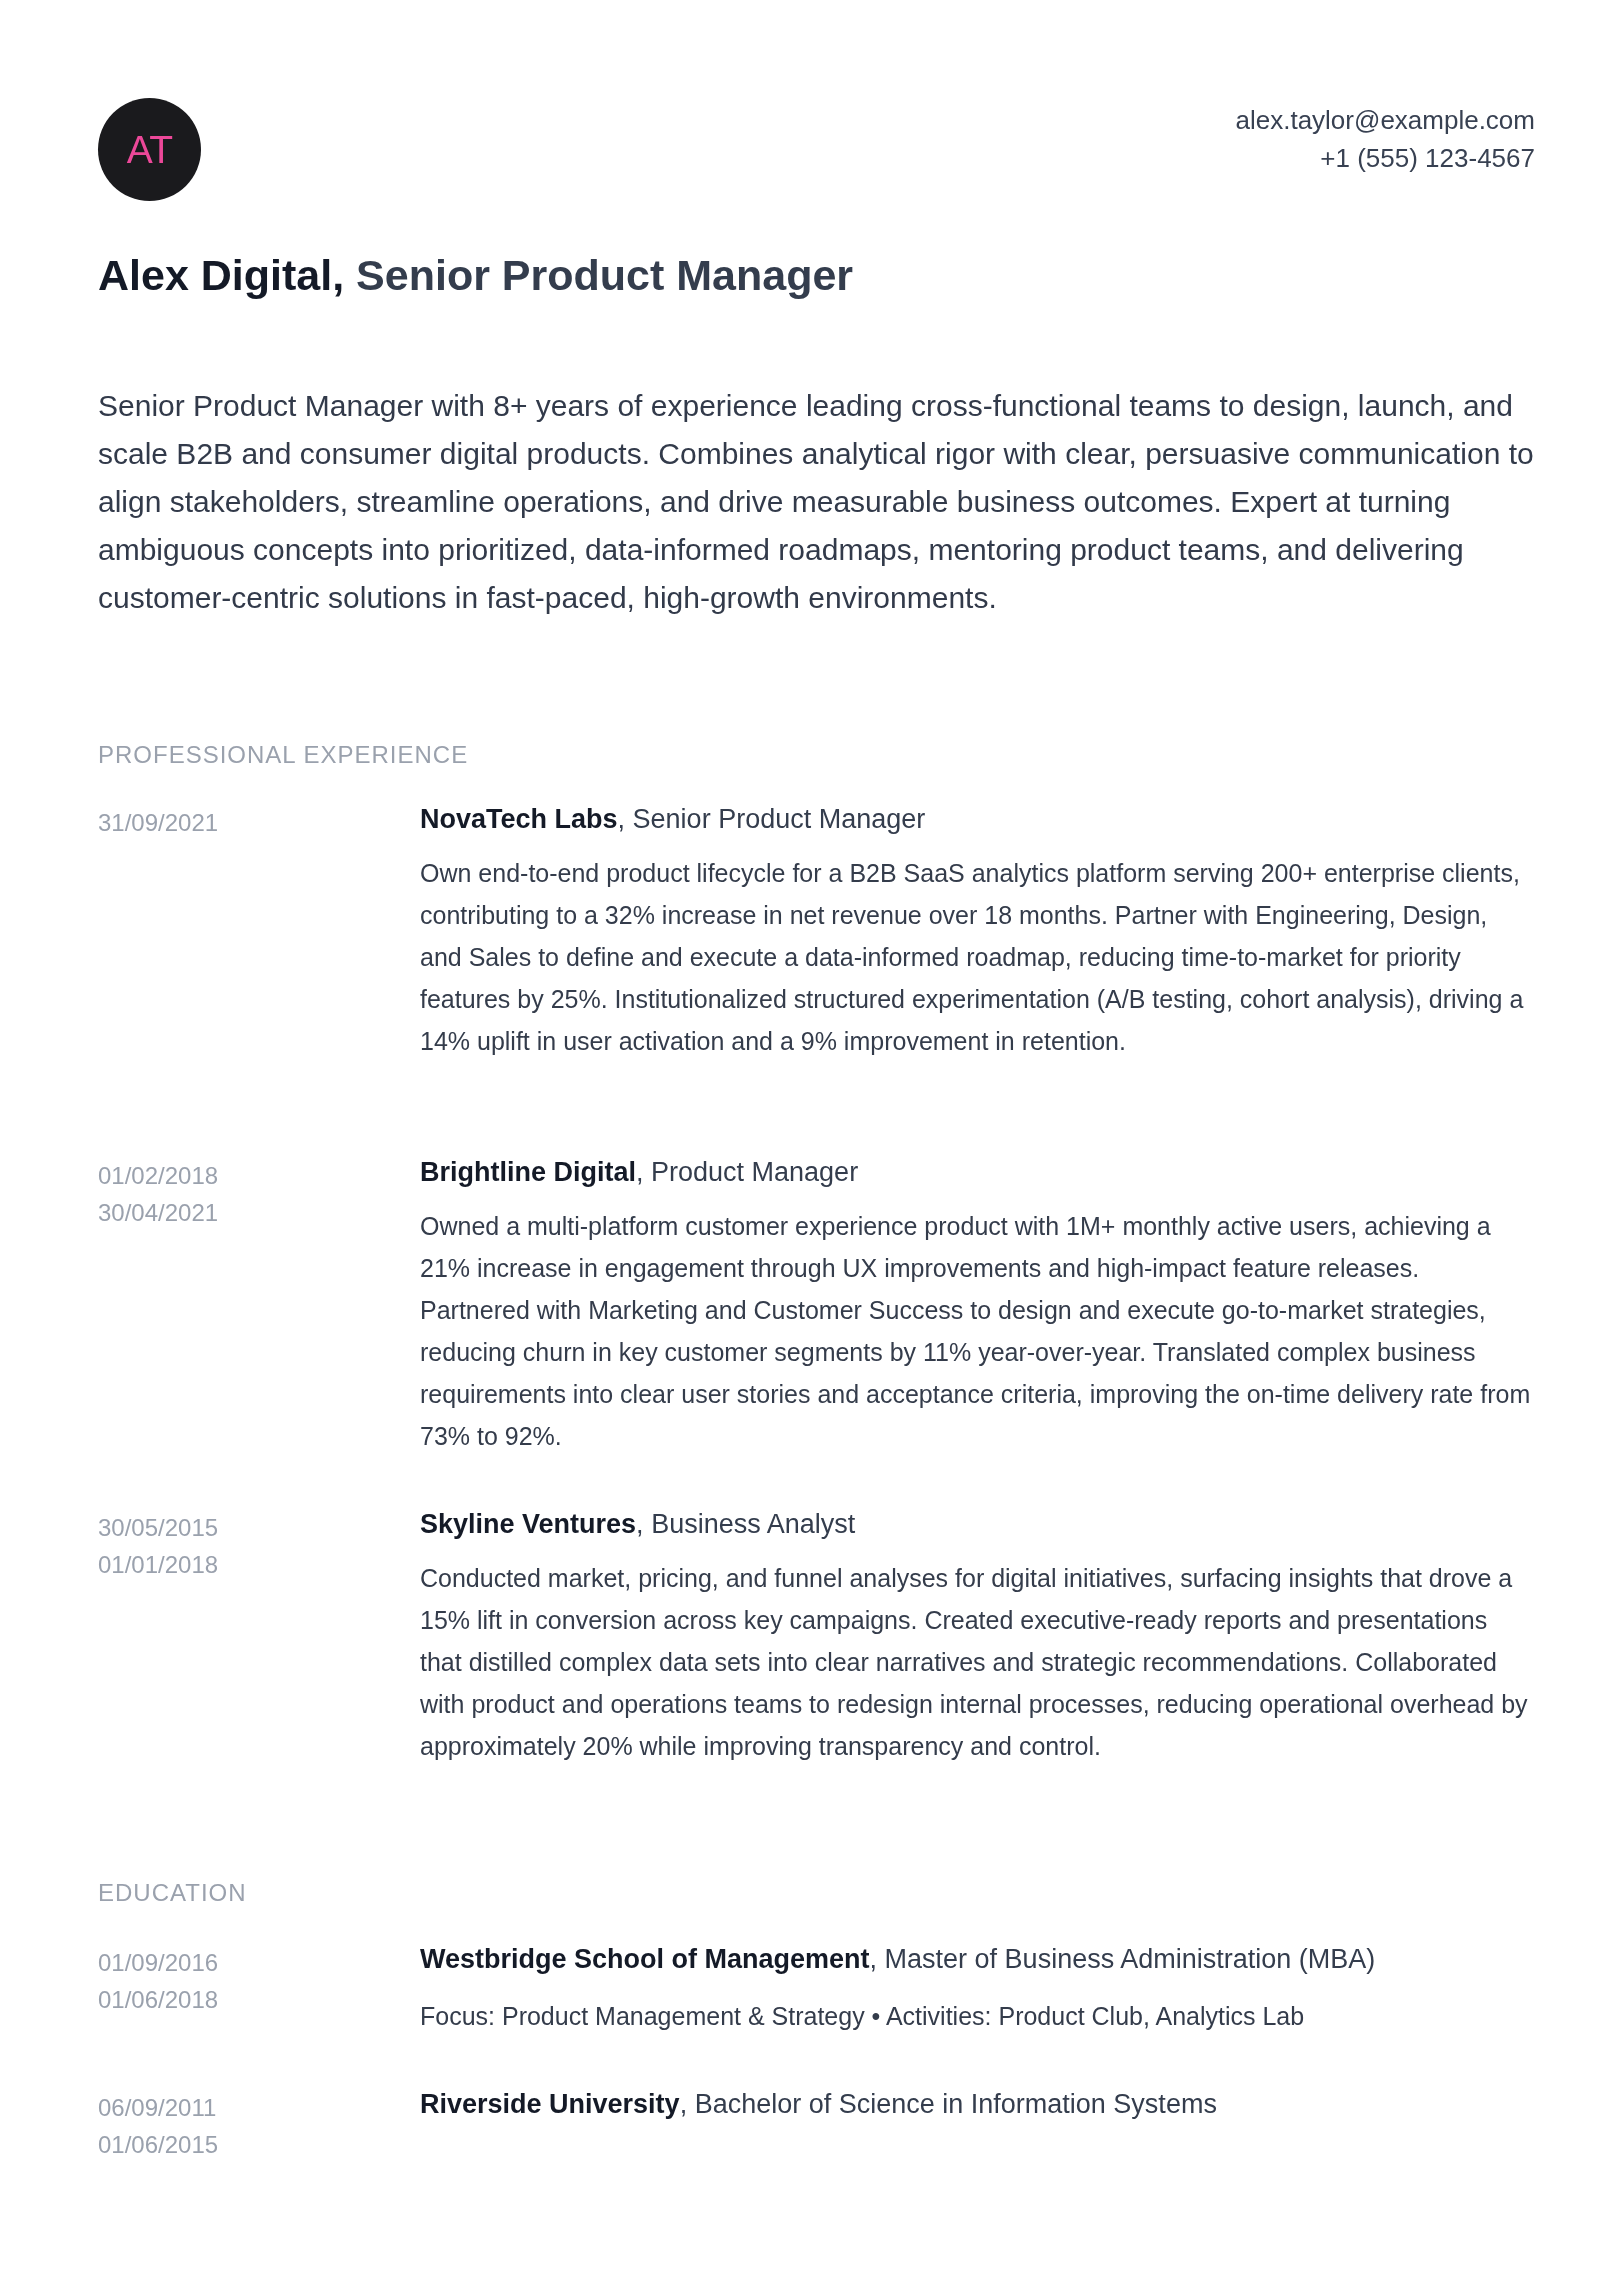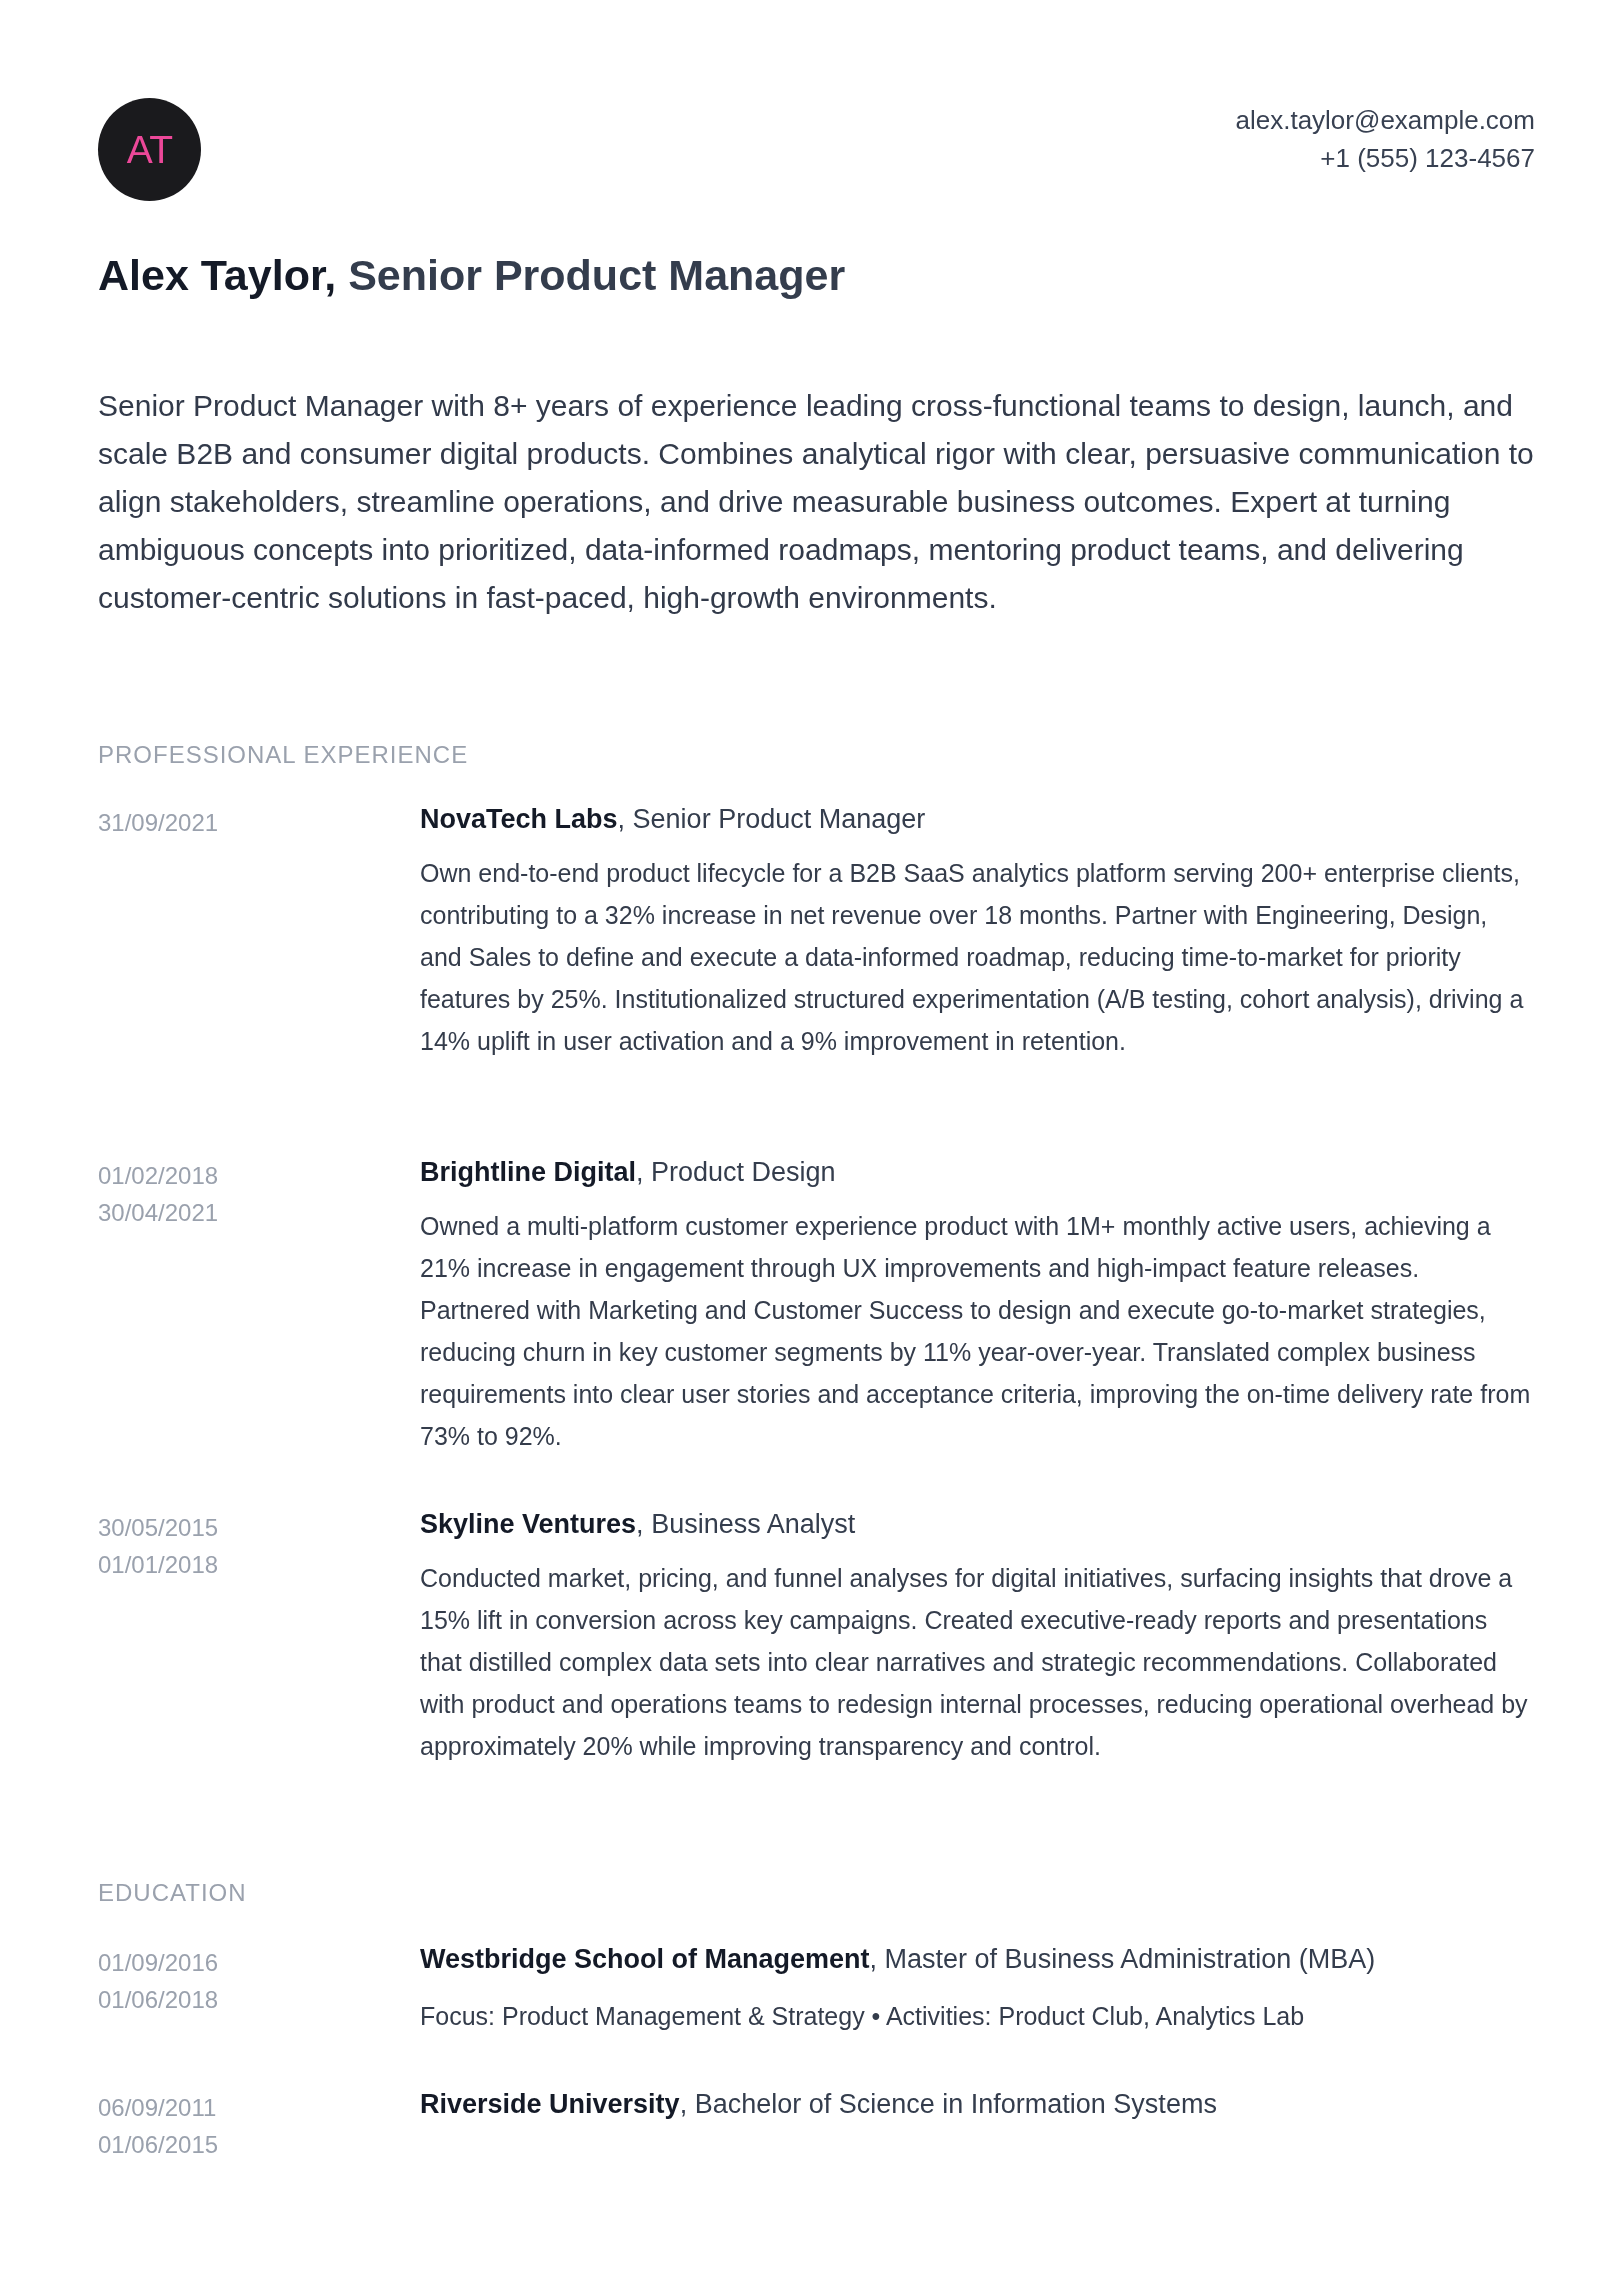--- a/index.html
+++ b/index.html
@@ -123,21 +123,21 @@
   <div class="avatar">
     <span>AT</span>
   </div>
 
   <div class="contact">
     <div>alex.taylor@example.com</div>
     <div>+1 (555) 123-4567</div>
   </div>
 
   <h1 class="title-line">
-    <span class="name">Alex Taylor</span><span class="name">, </span><span class="role">Senior Product Manager</span>
+    <span class="name">Alex Digital</span><span class="name">, </span><span class="role">Senior Product Manager</span>
   </h1>
 
   <p class="summary">Senior Product Manager with 8+ years of experience leading cross-functional teams to design, launch, and scale B2B and consumer digital products. Combines analytical rigor with clear, persuasive communication to align stakeholders, streamline operations, and drive measurable business outcomes. Expert at turning ambiguous concepts into prioritized, data-informed roadmaps, mentoring product teams, and delivering customer-centric solutions in fast-paced, high-growth environments.</p>
 
   <div class="section-label" style="top:741px;">Professional Experience</div>
 
   <div class="entry" style="top:800px;">
     <div class="dates">
       <div>31/09/2021</div>
       <div></div>
@@ -150,21 +150,21 @@
     </div>
   </div>
 
   <div class="entry" style="top:1153px;">
     <div class="dates">
       <div>01/02/2018</div>
       <div>30/04/2021</div>
     </div>
     <div class="content">
       <div class="heading">
-        <span class="org">Brightline Digital</span><span class="sep">, </span><span class="position">Product Design</span>
+        <span class="org">Brightline Digital</span><span class="sep">, </span><span class="position">Product Manager</span>
       </div>
       <p class="desc">Owned a multi-platform customer experience product with 1M+ monthly active users, achieving a 21% increase in engagement through UX improvements and high-impact feature releases. Partnered with Marketing and Customer Success to design and execute go-to-market strategies, reducing churn in key customer segments by 11% year-over-year. Translated complex business requirements into clear user stories and acceptance criteria, improving the on-time delivery rate from 73% to 92%.</p>
     </div>
   </div>
 
   <div class="entry" style="top:1505px;">
     <div class="dates">
       <div>30/05/2015</div>
       <div>01/01/2018</div>
     </div>

